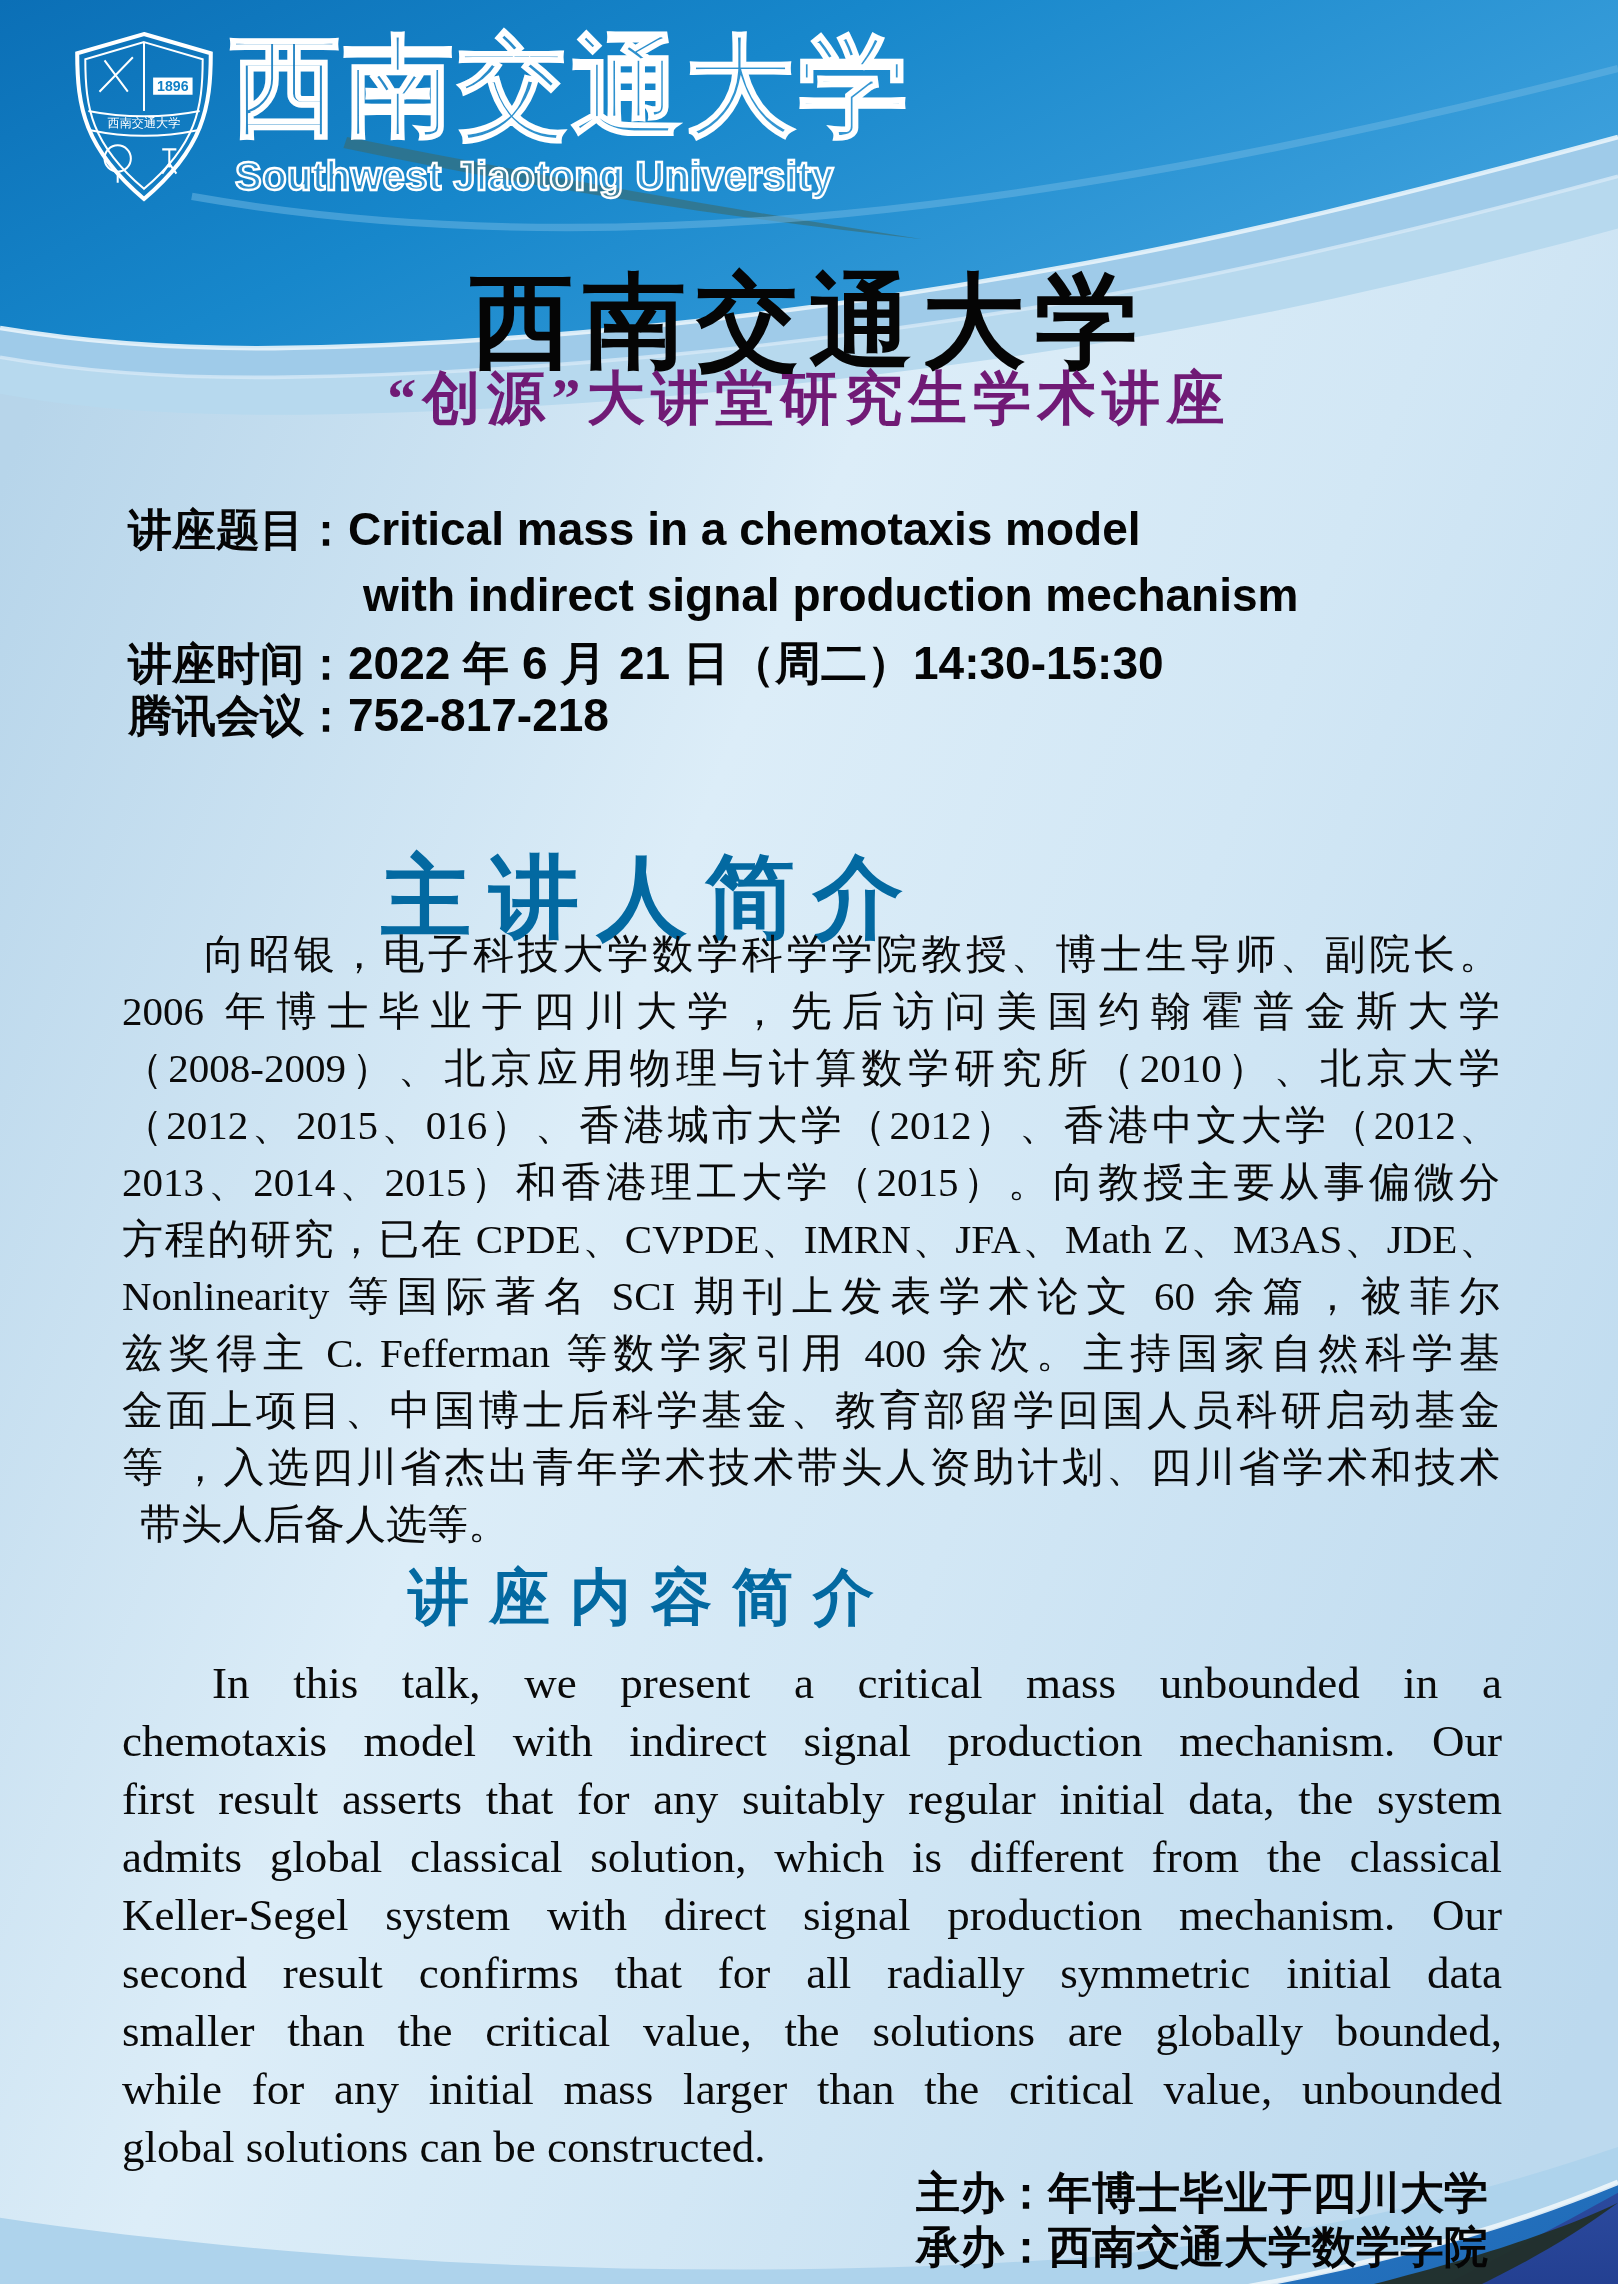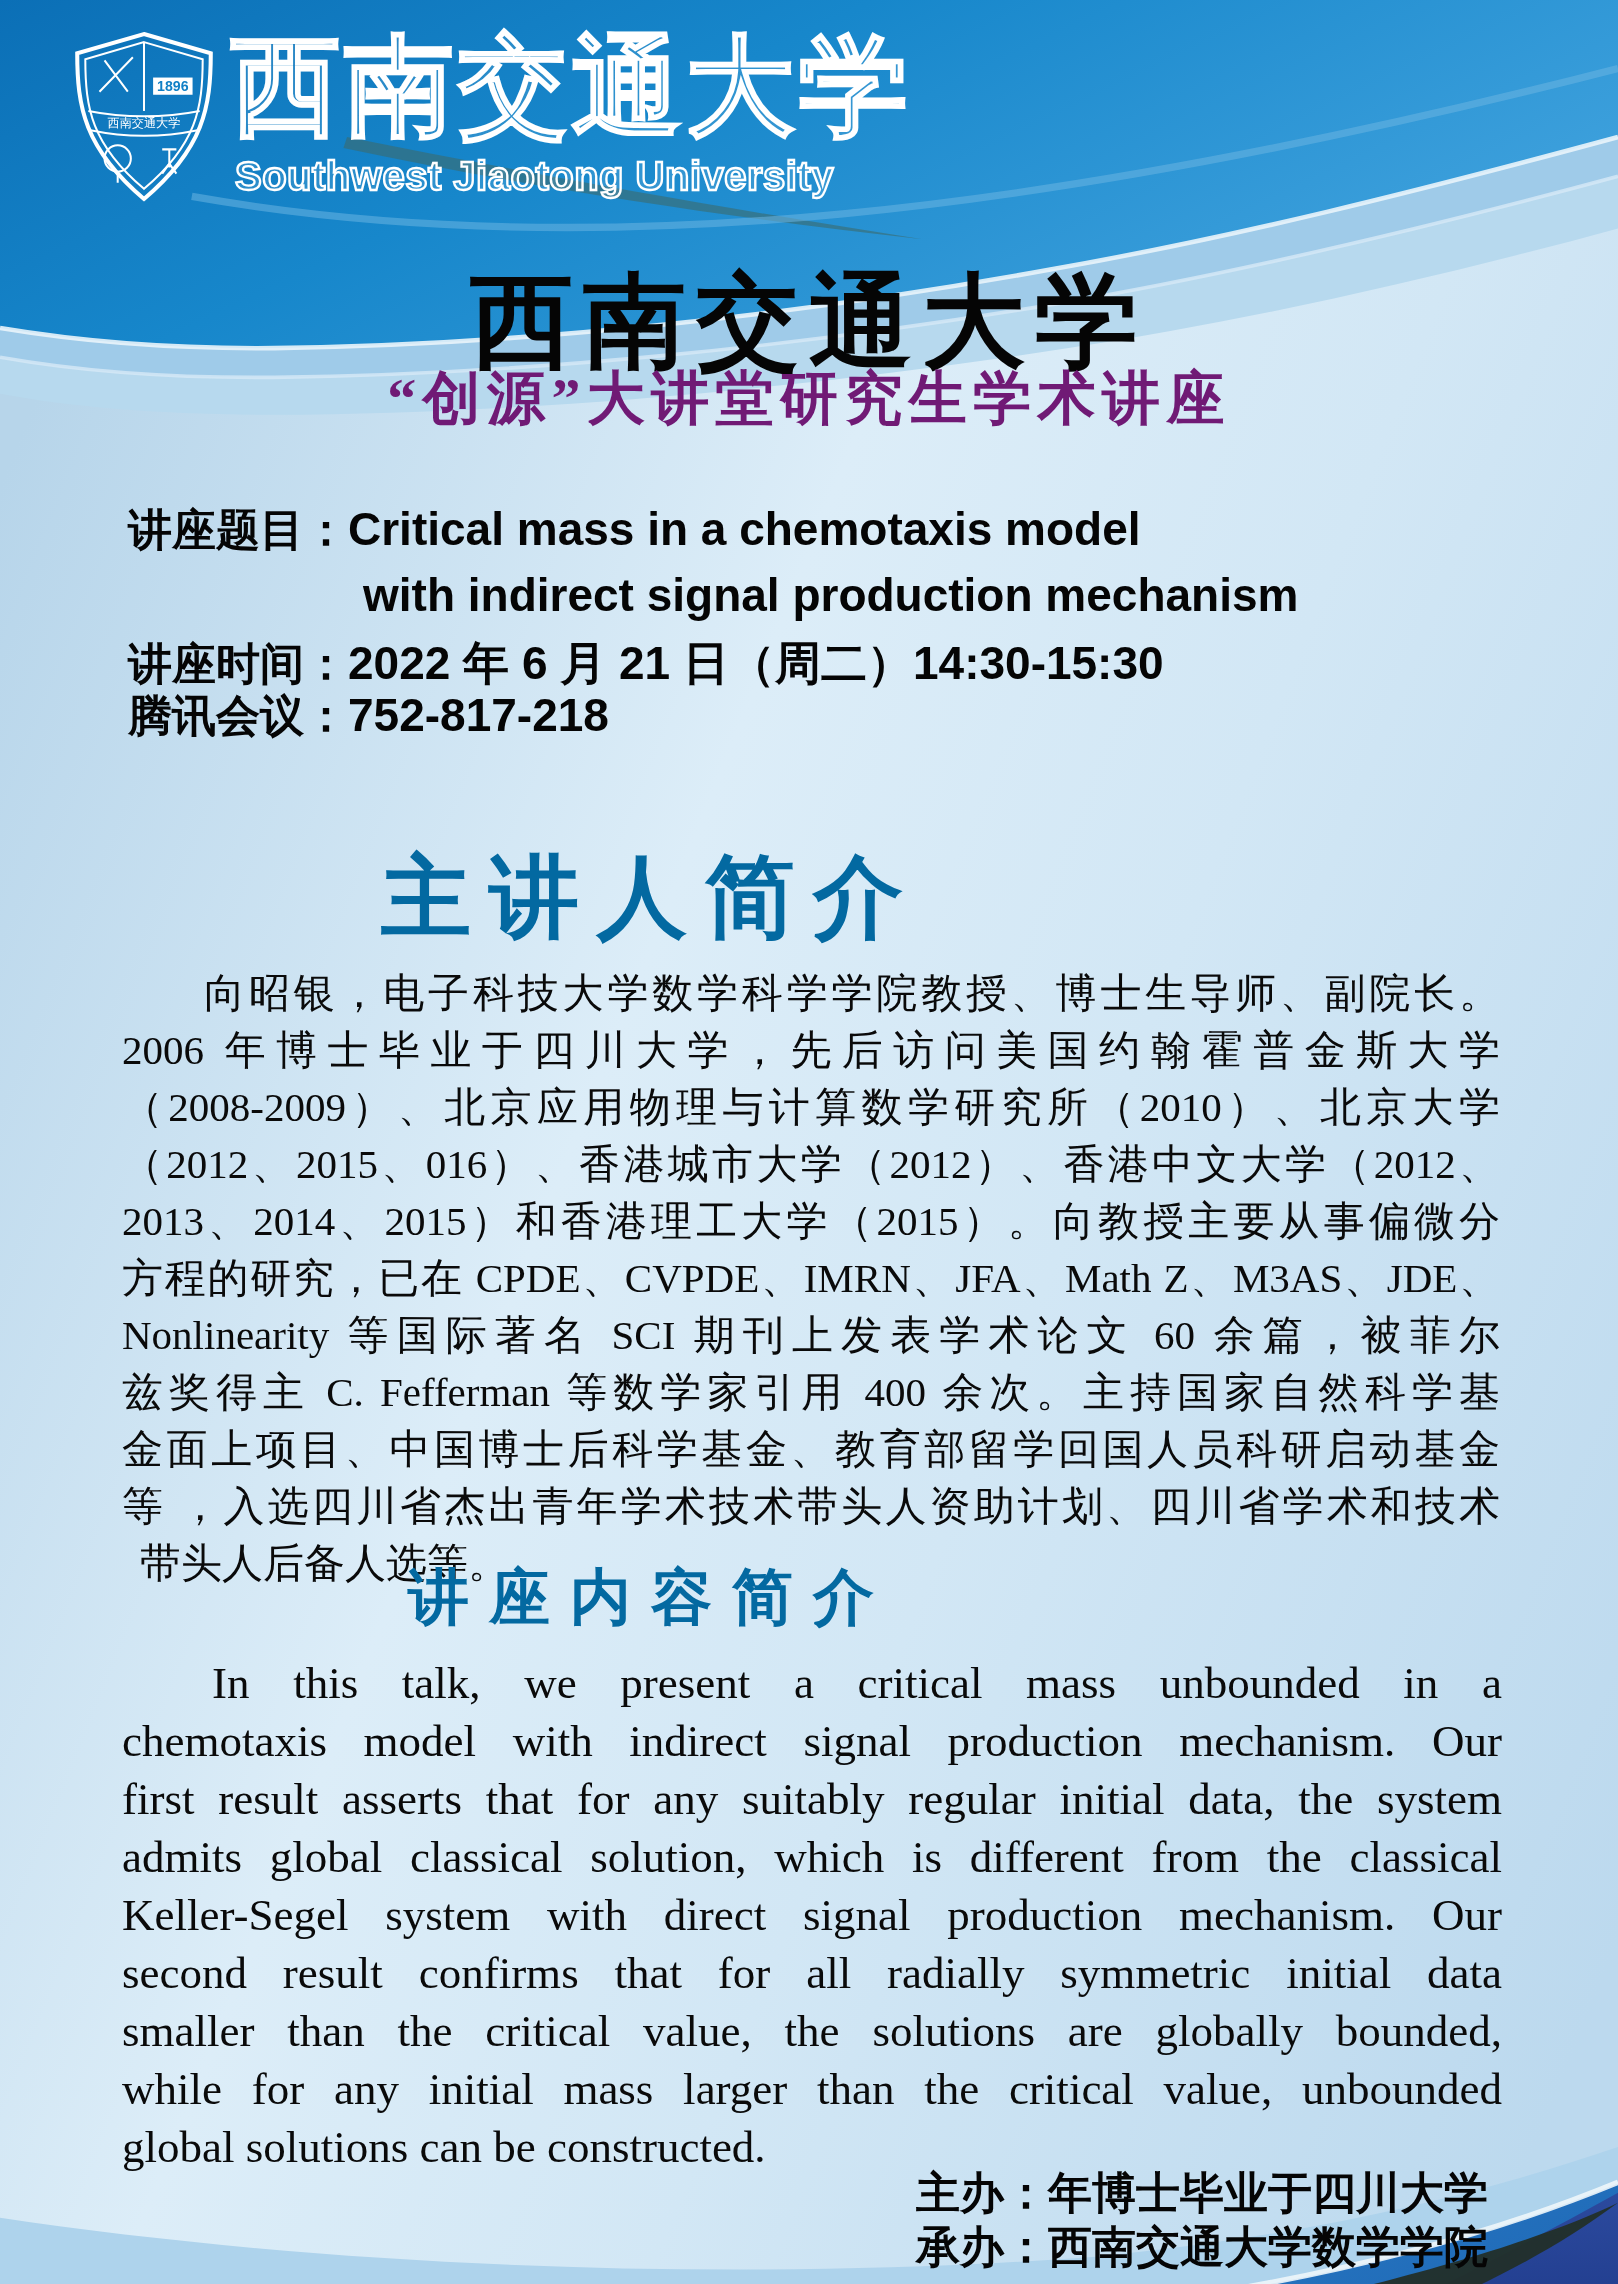--- a/index.html
+++ b/index.html
@@ -57,21 +57,21 @@
   .s1-heading{top:837px;font-size:90px;letter-spacing:18px;}
   .s2-heading{top:1557px;font-size:61px;letter-spacing:20px;}
 
   
   .bio{left:122px;top:926px;width:1378px;color:#0a0a0a;
        font-family:"Liberation Serif","DejaVu Serif",serif;}
   .bio .tline{
     font-size:41px;line-height:57px;height:57px;
     text-align:justify;text-align-last:justify;white-space:normal;
   }
-  .bio .tline.first{text-indent:2em;margin-top:39px;}
+  .bio .tline.first{text-indent:2em;}
   .bio .tline.last{text-align-last:left;margin-left:18px;}
 
   
   .abstract{left:122px;top:1654px;width:1380px;color:#0a0a0a;
        font-family:"Liberation Serif","DejaVu Serif",serif;}
   .abstract .tline{
     font-size:45px;line-height:58px;height:58px;
     text-align:justify;text-align-last:justify;white-space:normal;
   }
   .abstract .tline.first{text-indent:2em;}

